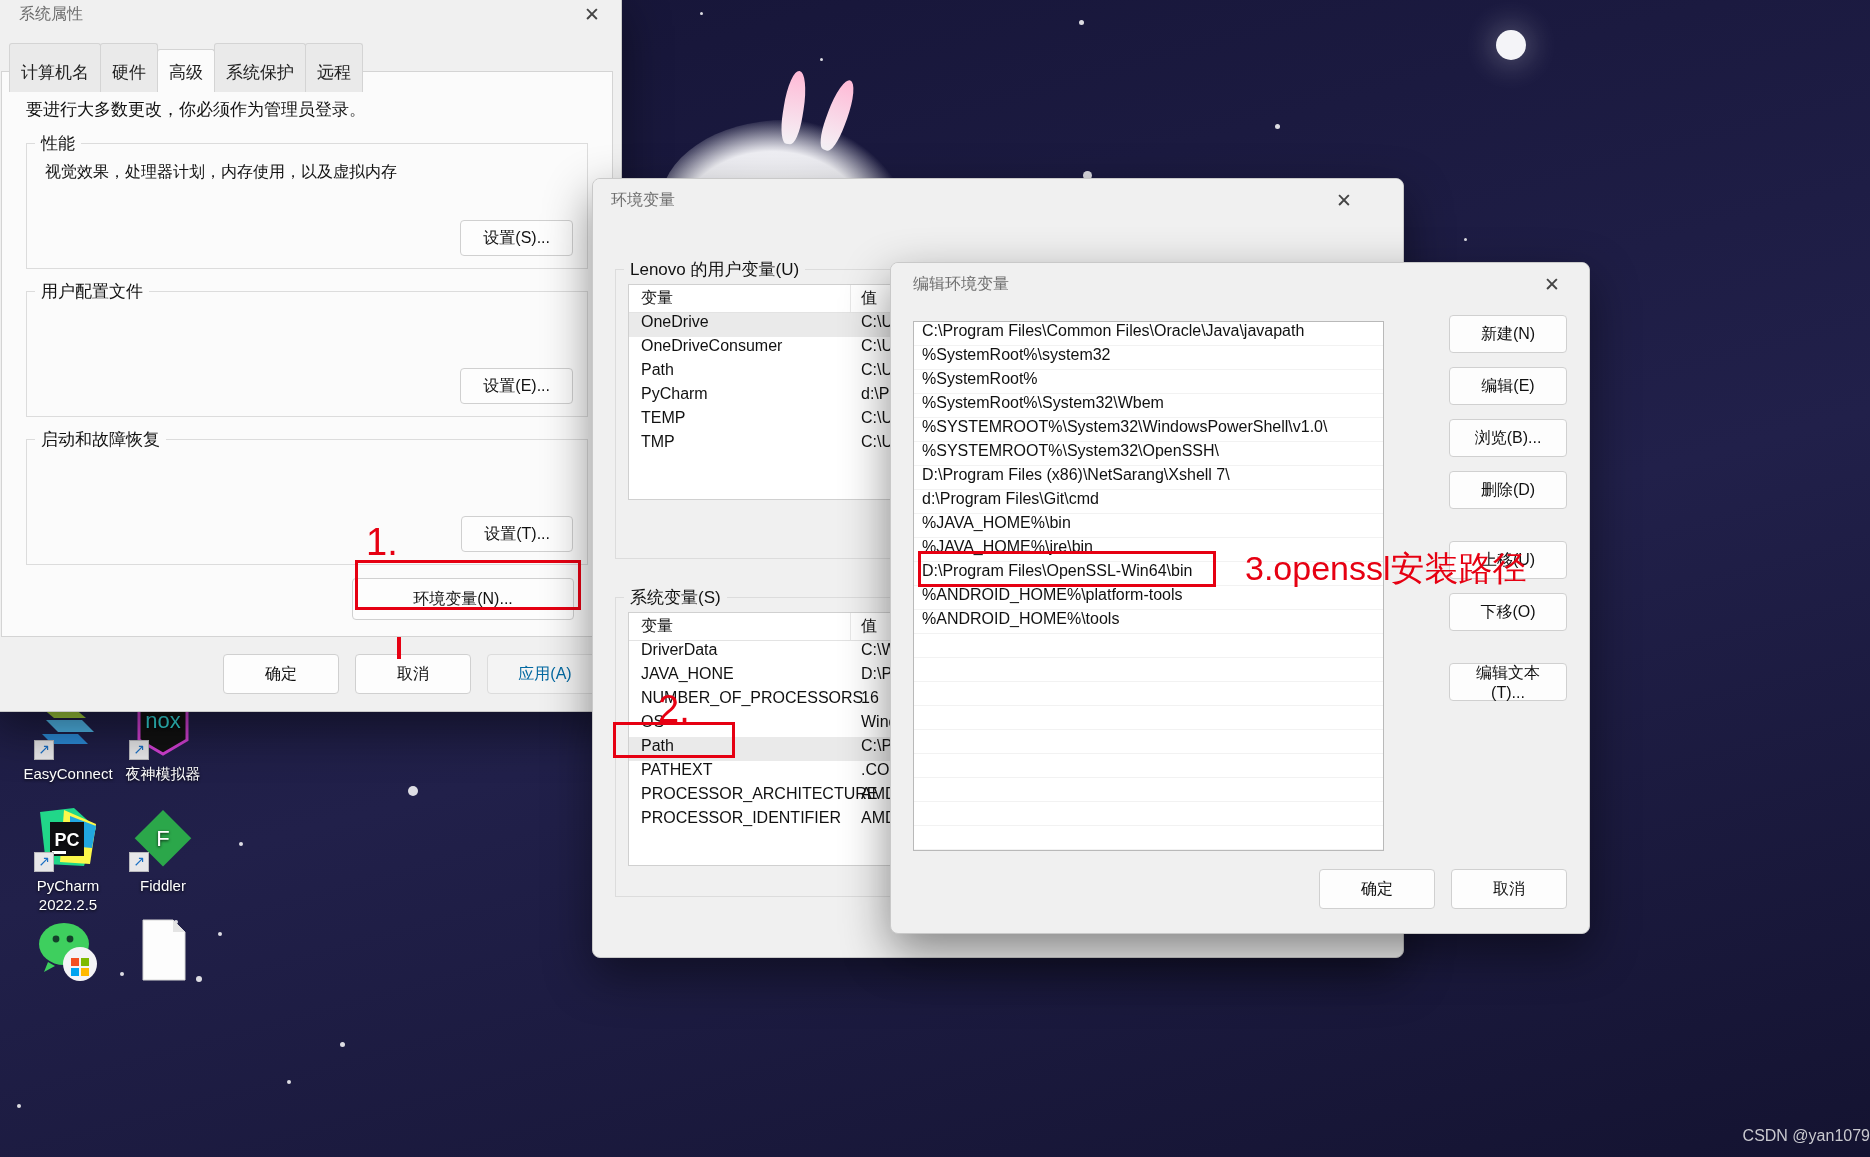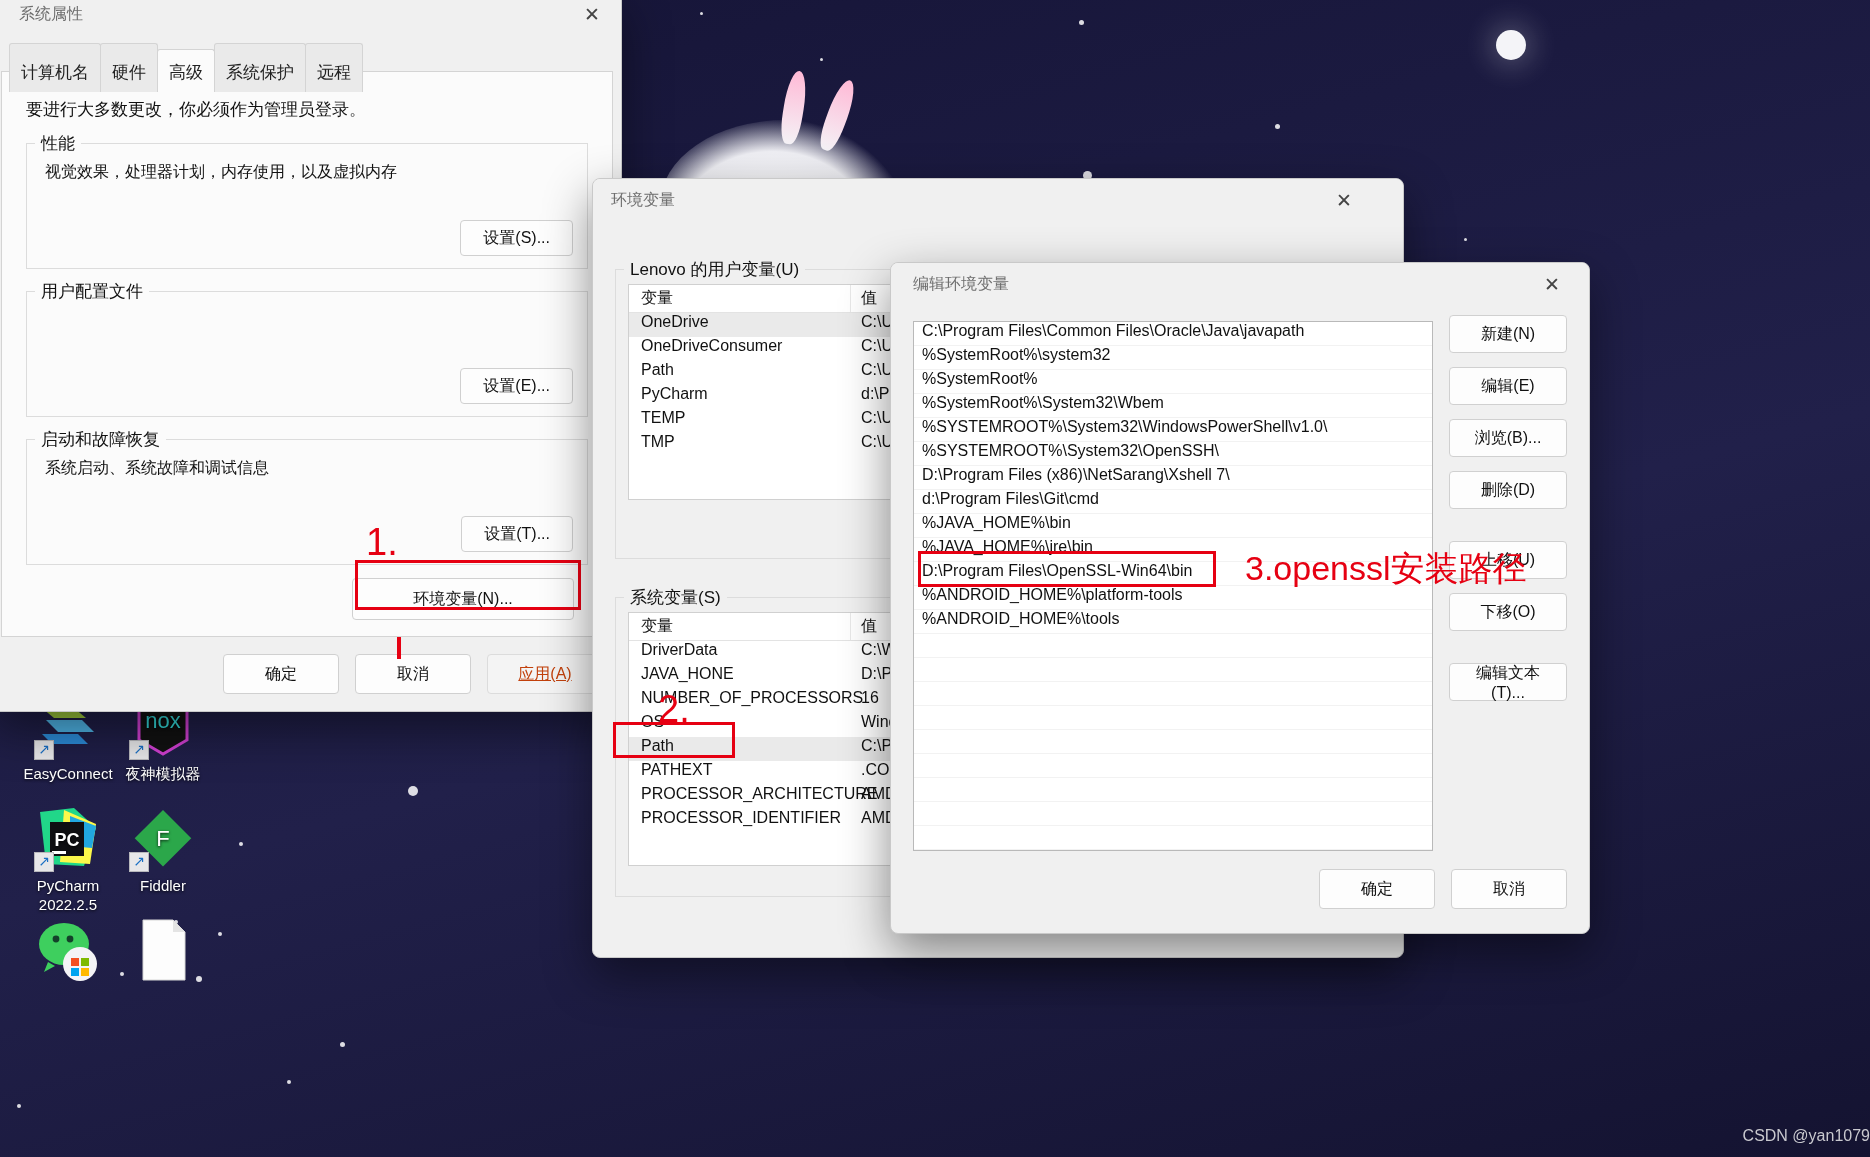--- a/index.html
+++ b/index.html
@@ -172,21 +172,21 @@
   .dlgfooter {
     position: absolute;
     left: 0; right: 0; bottom: 0;
     height: 74px;
     display: flex; align-items: center; justify-content: flex-end;
     gap: 16px;
     padding-right: 18px;
     background: #f0f0f0;
   }
   .dlgfooter .wbtn { min-width: 116px; height: 40px; }
-  .wbtn.disabled { color: #c2410c; background: #f4f4f4; border-color: #dcdcdc; text-decoration: underline; }
+  .wbtn.disabled { color: #0369a1; background: #f4f4f4; border-color: #dcdcdc; }
 
   
   #envvars {
     left: 592px; top: 178px;
     width: 812px; height: 780px;
   }
   .ev-group {
     position: absolute;
     border: 1px solid #dcdcdc;
   }
@@ -224,21 +224,21 @@
   .lv-row .c2 { flex: 1; padding-left: 10px; white-space: nowrap; overflow: hidden; }
 
   
   #editenv {
     left: 890px; top: 262px;
     width: 700px; height: 672px;
   }
   .ee-list {
     position: absolute;
     left: 22px; top: 58px;
-    width: 520px; height: 530px;
+    width: 471px; height: 530px;
     background: #fff;
     border: 1px solid #b9b9b9;
     overflow: hidden;
   }
   .ee-row {
     height: 24px;
     font-size: 16px;
     color: #111;
     padding-left: 8px;
     white-space: nowrap;
@@ -425,21 +425,20 @@
         <button class="wbtn">设置(S)...</button>
       </div>
 
       <div class="group">
         <div class="legend">用户配置文件</div>
         <button class="wbtn">设置(E)...</button>
       </div>
 
       <div class="group">
         <div class="legend">启动和故障恢复</div>
-        <div class="desc">系统启动、系统故障和调试信息</div>
         <button class="wbtn">设置(T)...</button>
       </div>
 
       <div class="envbtn-row">
         <button class="wbtn">环境变量(N)...</button>
       </div>
     </div>
 
     <div class="dlgfooter">
       <button class="wbtn">确定</button>

